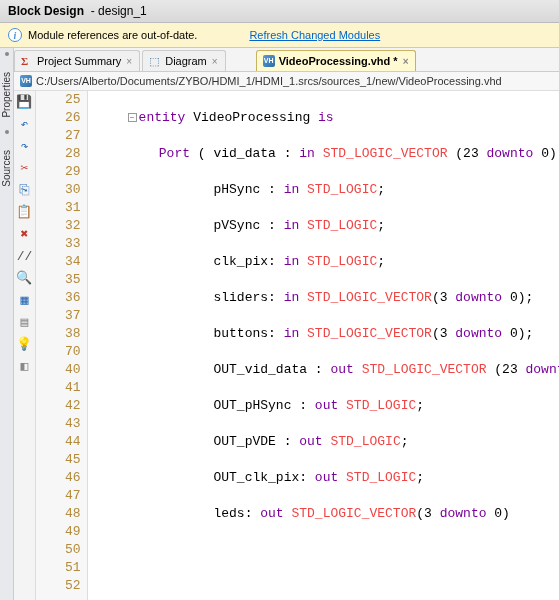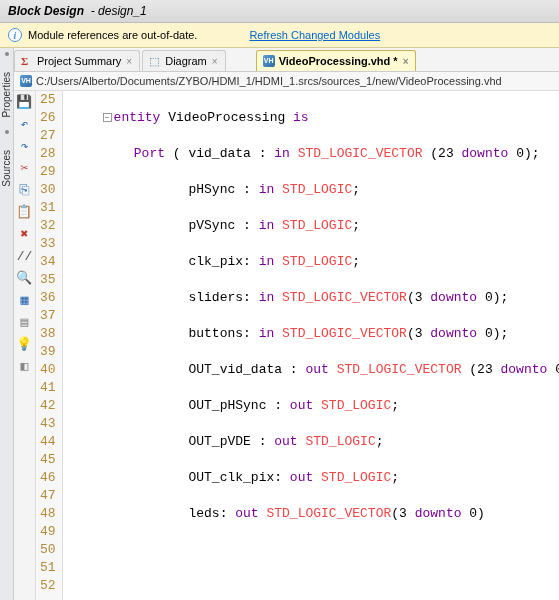--- a/index.html
+++ b/index.html
@@ -8,21 +8,20 @@
   font-size: 11px;
   background: #f0f0f0;
   width: 559px;
   overflow: hidden;
 }
 .header {
   background: linear-gradient(to bottom, #e8e8e8, #d8d8d8);
   padding: 4px 8px;
   border-bottom: 1px solid #bbb;
   font-size: 12px;
-  font-style: italic;
 }
 .header .bold { font-weight: bold; }
 .infobar {
   background: #fdf5ce;
   border-bottom: 1px solid #d6cc97;
   padding: 5px 8px;
   display: flex;
   align-items: center;
   gap: 6px;
   font-size: 11px;
@@ -153,21 +152,21 @@
 }
 .gutter {
   background: #f7f7f7;
   border-right: 1px solid #ddd;
   text-align: right;
   padding: 0 6px 0 4px;
   color: #b38b3a;
   user-select: none;
   min-width: 26px;
 }
-.gutter .ln { height: 18px; }
+.gutter .ln { height: 18px; margin-left: 25px; }
 .code {
   flex: 1;
   padding: 0 4px;
   white-space: pre;
 }
 .code .row { height: 18px; display: block; margin-left: 36px; }
 .kw { color: #7a0099; }
 .type { color: #ef4444; }
 .scrollbar-right {
   width: 15px;
@@ -261,21 +260,21 @@
         <div class="ln">29</div>
         <div class="ln">30</div>
         <div class="ln">31</div>
         <div class="ln">32</div>
         <div class="ln">33</div>
         <div class="ln">34</div>
         <div class="ln">35</div>
         <div class="ln">36</div>
         <div class="ln">37</div>
         <div class="ln">38</div>
-        <div class="ln">39</div>
+        <div class="ln">70</div>
         <div class="ln">40</div>
         <div class="ln">41</div>
         <div class="ln">42</div>
         <div class="ln">43</div>
         <div class="ln">44</div>
         <div class="ln">45</div>
         <div class="ln">46</div>
         <div class="ln">47</div>
         <div class="ln">48</div>
         <div class="ln">49</div>

